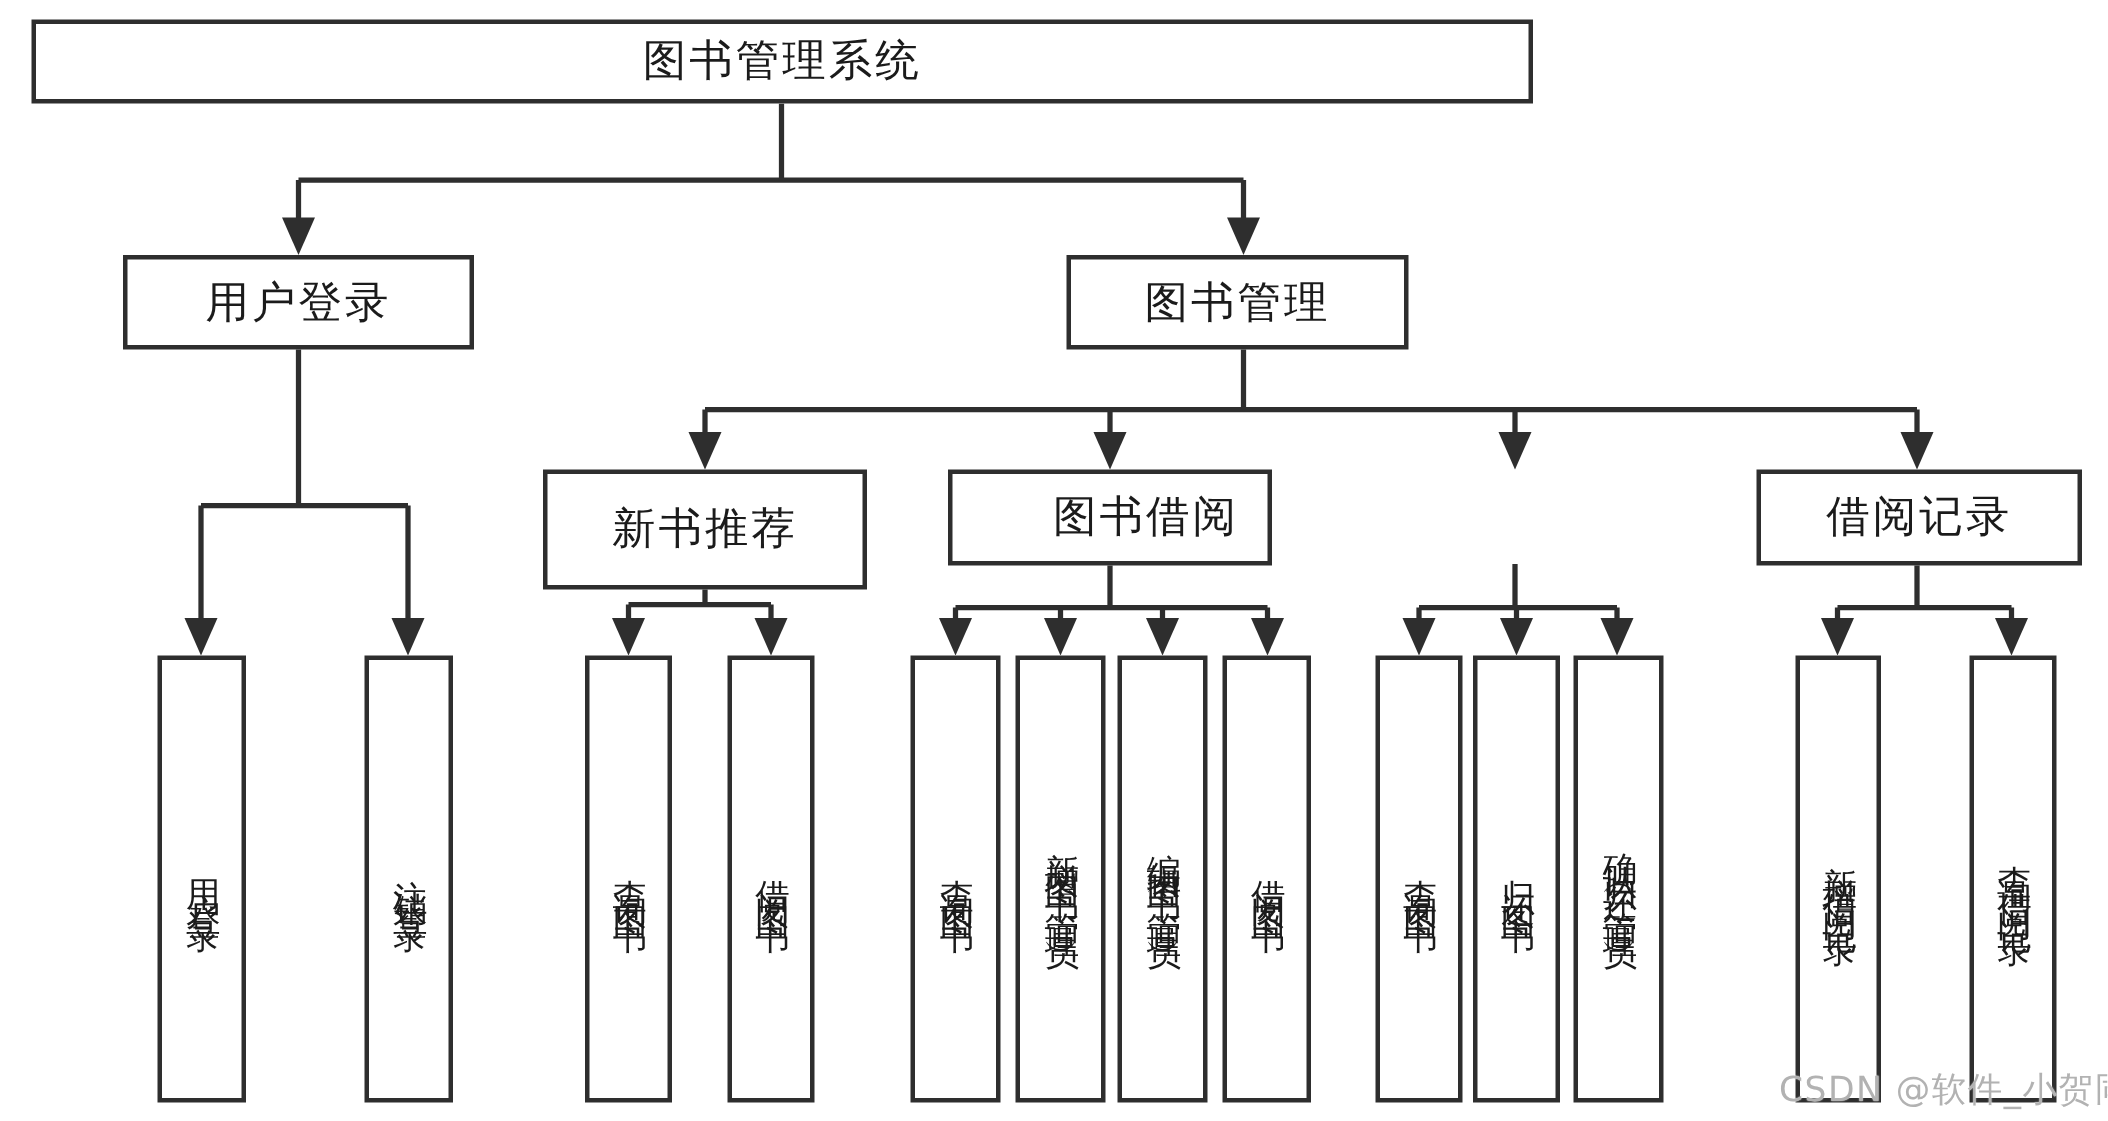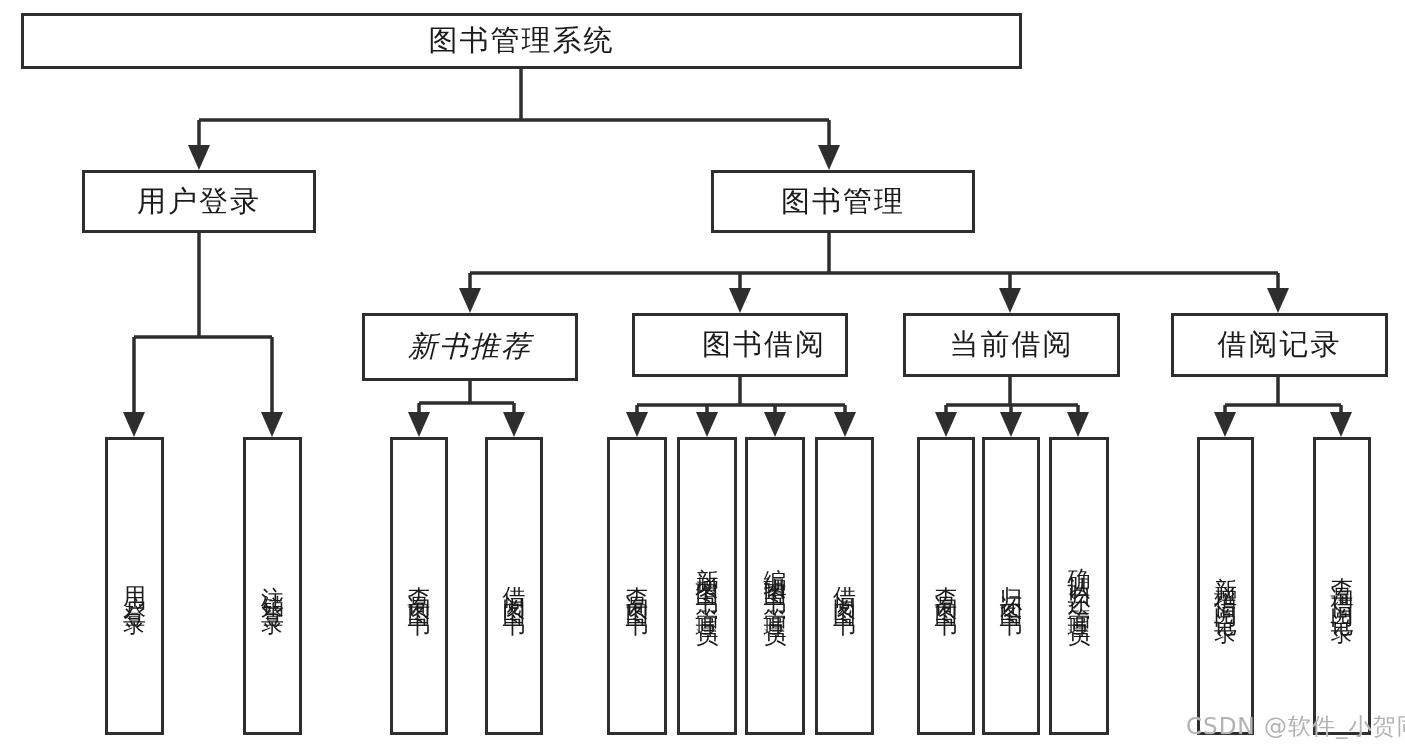--- a/index.html
+++ b/index.html
@@ -90,25 +90,24 @@
       <polygon points="1011,437 1000,412 1022,412"></polygon>
       <polygon points="1078,437 1067,412 1089,412"></polygon>
       <polygon points="1225,437 1214,412 1236,412"></polygon>
       <polygon points="1341,437 1330,412 1352,412"></polygon>
     </g>
   </svg>
 
   <div class="node node--h" style="left:21px; top:13px; width:1001px; height:56px;">图书管理系统</div>
 
   <div class="node node--h" style="left:82px; top:170px; width:234px; height:63px;">用户登录</div>
-  <div class="node node--h" style="left:711px; top:170px; width:264px; height:63px;">图书管理</div>
+  <div class="node node--h" style="left:711px; top:170px; width:228px; height:63px;">图书管理</div>
 
-  <div class="node node--h" style="left:362px; top:313px; width:216px; height:68px;font-style:italic;">新书推荐</div>
+  <div class="node node--h" style="left:362px; top:313px; width:216px; height:80px;">新书推荐</div>
   <div class="node node--h" style="left:632px; top:313px; width:216px; height:64px;padding-left:48px;">图书借阅</div>
-  <div class="node node--h" style="left:903px; top:313px; width:217px; height:64px;">当前借阅</div>
   <div class="node node--h" style="left:1171px; top:313px; width:217px; height:64px;">借阅记录</div>
 
   <div class="node node--v" style="left:105px; top:437px; width:59px; height:298px;">
     <span class="vtext">用户登录</span>
   </div>
   <div class="node node--v" style="left:243px; top:437px; width:59px; height:298px;">
     <span class="vtext">注销登录</span>
   </div>
 
   <div class="node node--v" style="left:390px; top:437px; width:58px; height:298px;">

